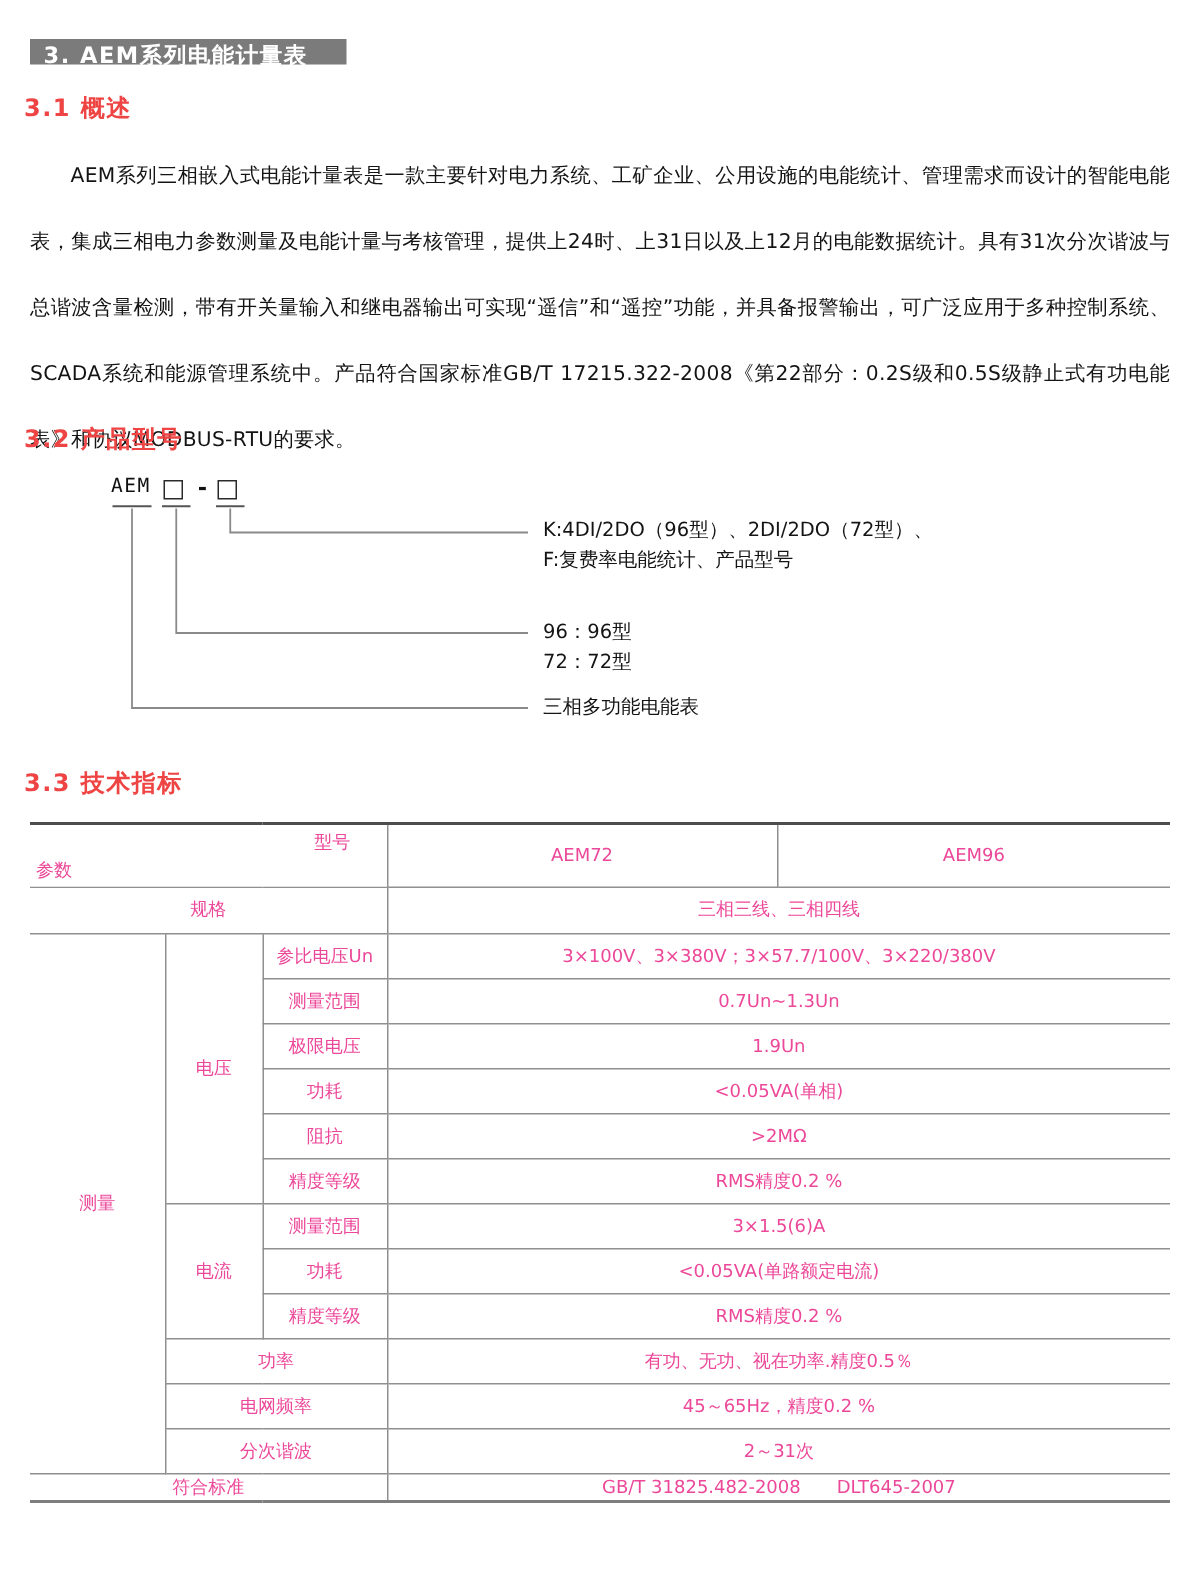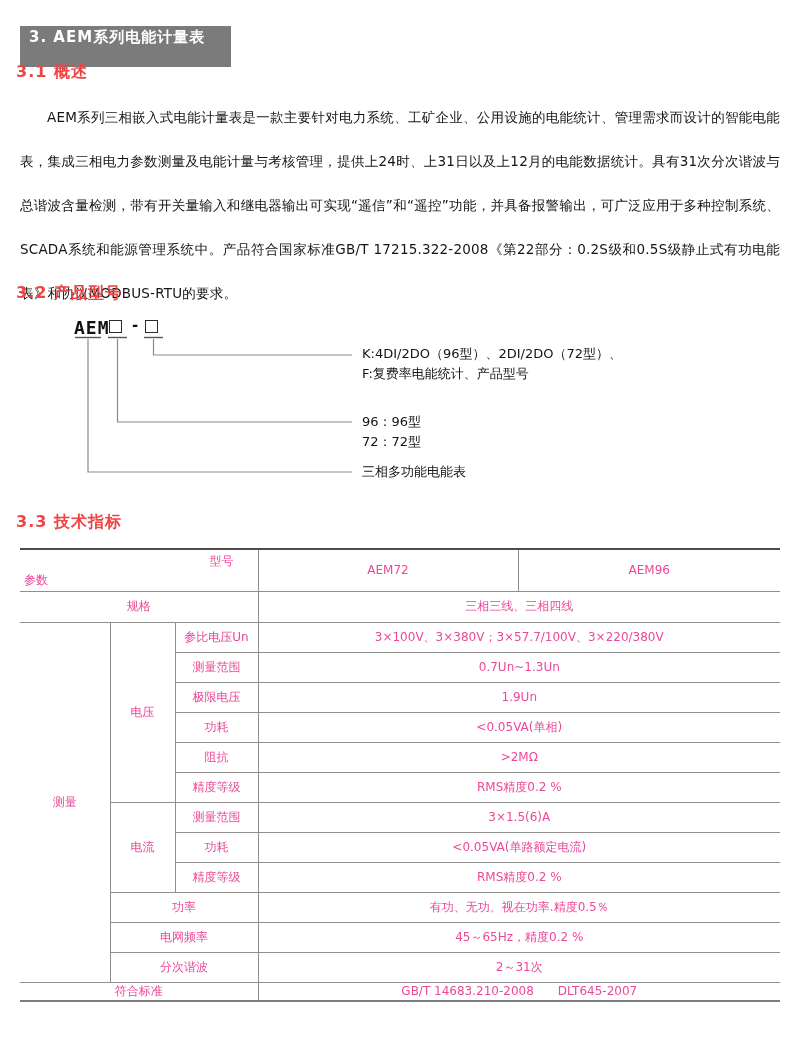--- a/index.html
+++ b/index.html
@@ -6,21 +6,21 @@
   body{
     width:800px;height:1046px;
     font-family:"DejaVu Sans","Liberation Sans",sans-serif;
     color:#1c1c1c;
     -webkit-font-smoothing:antialiased;
   }
   .page{position:relative;width:800px;height:1046px;overflow:hidden;background:#fff;}
 
   
   .banner{
-    position:absolute;left:20px;top:26px;width:202px;height:41px;
+    position:absolute;left:20px;top:26px;width:202px;height:17px;
     background:#7b7b7b;color:#ffffff;
     font-size:15px;font-weight:bold;line-height:23px;
     padding-left:9px;letter-spacing:1px;
   }
 
   
   .sec-h{position:absolute;left:16px;font-size:16px;font-weight:bold;color:#ef4444;letter-spacing:1px;}
   .sec-h.h1{top:62px;}
   .sec-h.h2{top:283px;}
   .sec-h.h3{top:512px;}
@@ -31,21 +31,21 @@
     font-size:13.5px;line-height:44px;text-align:justify;
     text-indent:2em;color:#141414;letter-spacing:.2px;
   }
 
   
   .diagram{position:absolute;left:20px;top:313px;width:760px;height:180px;font-size:13px;}
   .diagram svg{position:absolute;left:0;top:0;}
   .d-prefix{
     position:absolute;left:54px;top:4px;width:30px;
     font-family:"DejaVu Sans Mono","Liberation Mono",monospace;
-    font-size:18px;font-weight:bold;letter-spacing:1px;color:#111;
+    font-size:13px;font-weight:normal;letter-spacing:1px;color:#111;
   }
   .d-box{position:absolute;top:7px;width:11px;height:11px;border:1.5px solid #2a2a2a;background:#fff;}
   .d-box.b1{left:89px;}
   .d-box.b2{left:125px;}
   .d-dash{position:absolute;left:106px;top:3px;width:18px;text-align:center;font-size:15px;font-weight:bold;color:#111;}
   .d-labels{position:absolute;left:342px;line-height:20px;color:#141414;white-space:nowrap;}
   .d-labels.g1{top:31px;}
   .d-labels.g2{top:99px;}
   .d-labels.g3{top:149px;}
 
@@ -198,19 +198,19 @@
           <td class="gray" colspan="2">电网频率</td>
           <td class="gray" colspan="2">45～65Hz，精度0.2 %</td>
         </tr>
         <tr class="r-data">
           <td colspan="2">分次谐波</td>
           <td colspan="2">2～31次</td>
         </tr>
 
         <tr class="r-last">
           <td class="gray" colspan="3">符合标准</td>
-          <td class="gray" colspan="2">GB/T 14683.210-2008　　DLT645-2007</td>
+          <td class="gray" colspan="2">GB/T 31825.482-2008　　DLT645-2007</td>
         </tr>
       </tbody>
     </table>
   </div>
 
 </div>
 
 </body></html>

